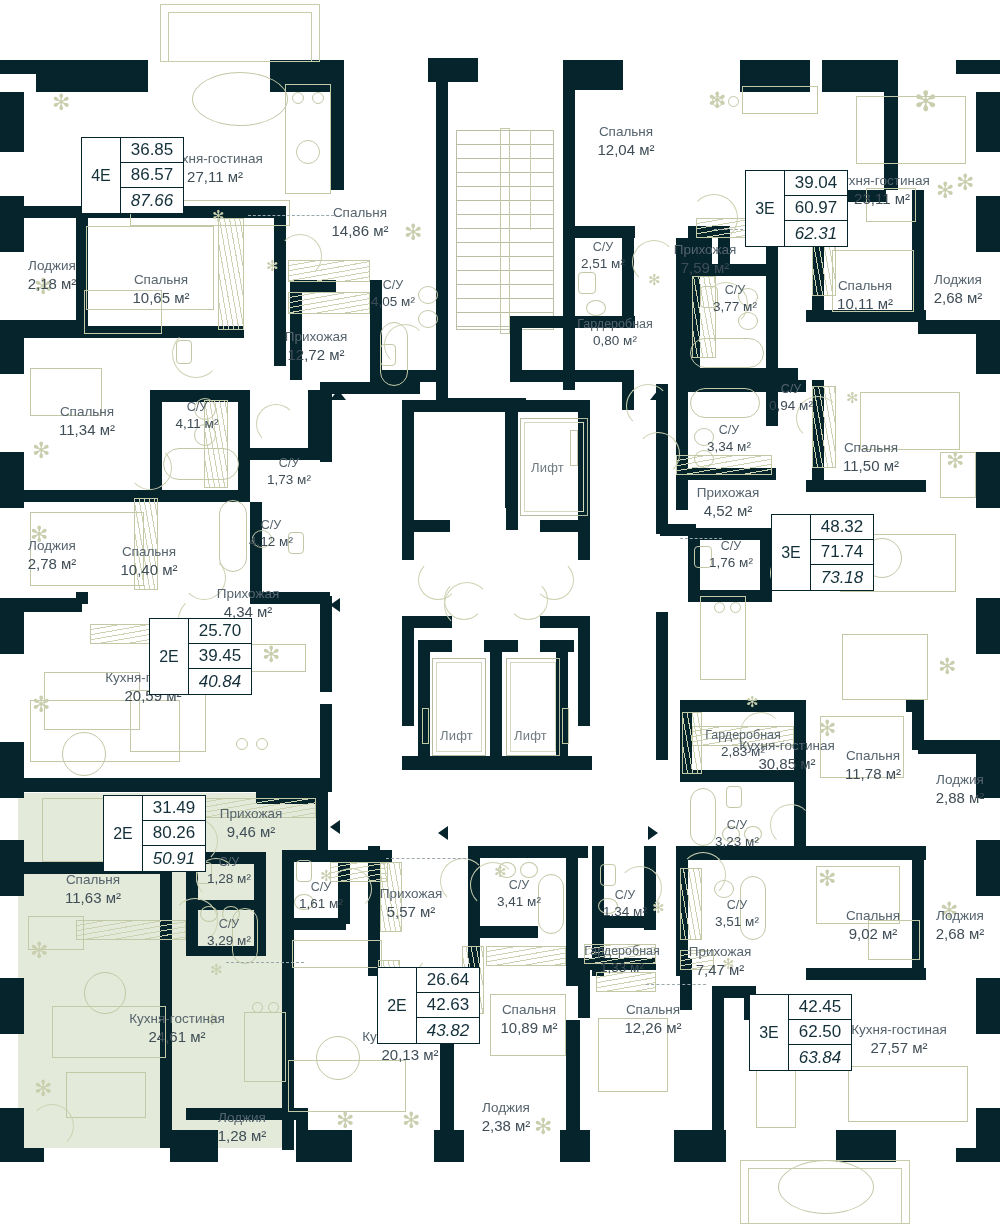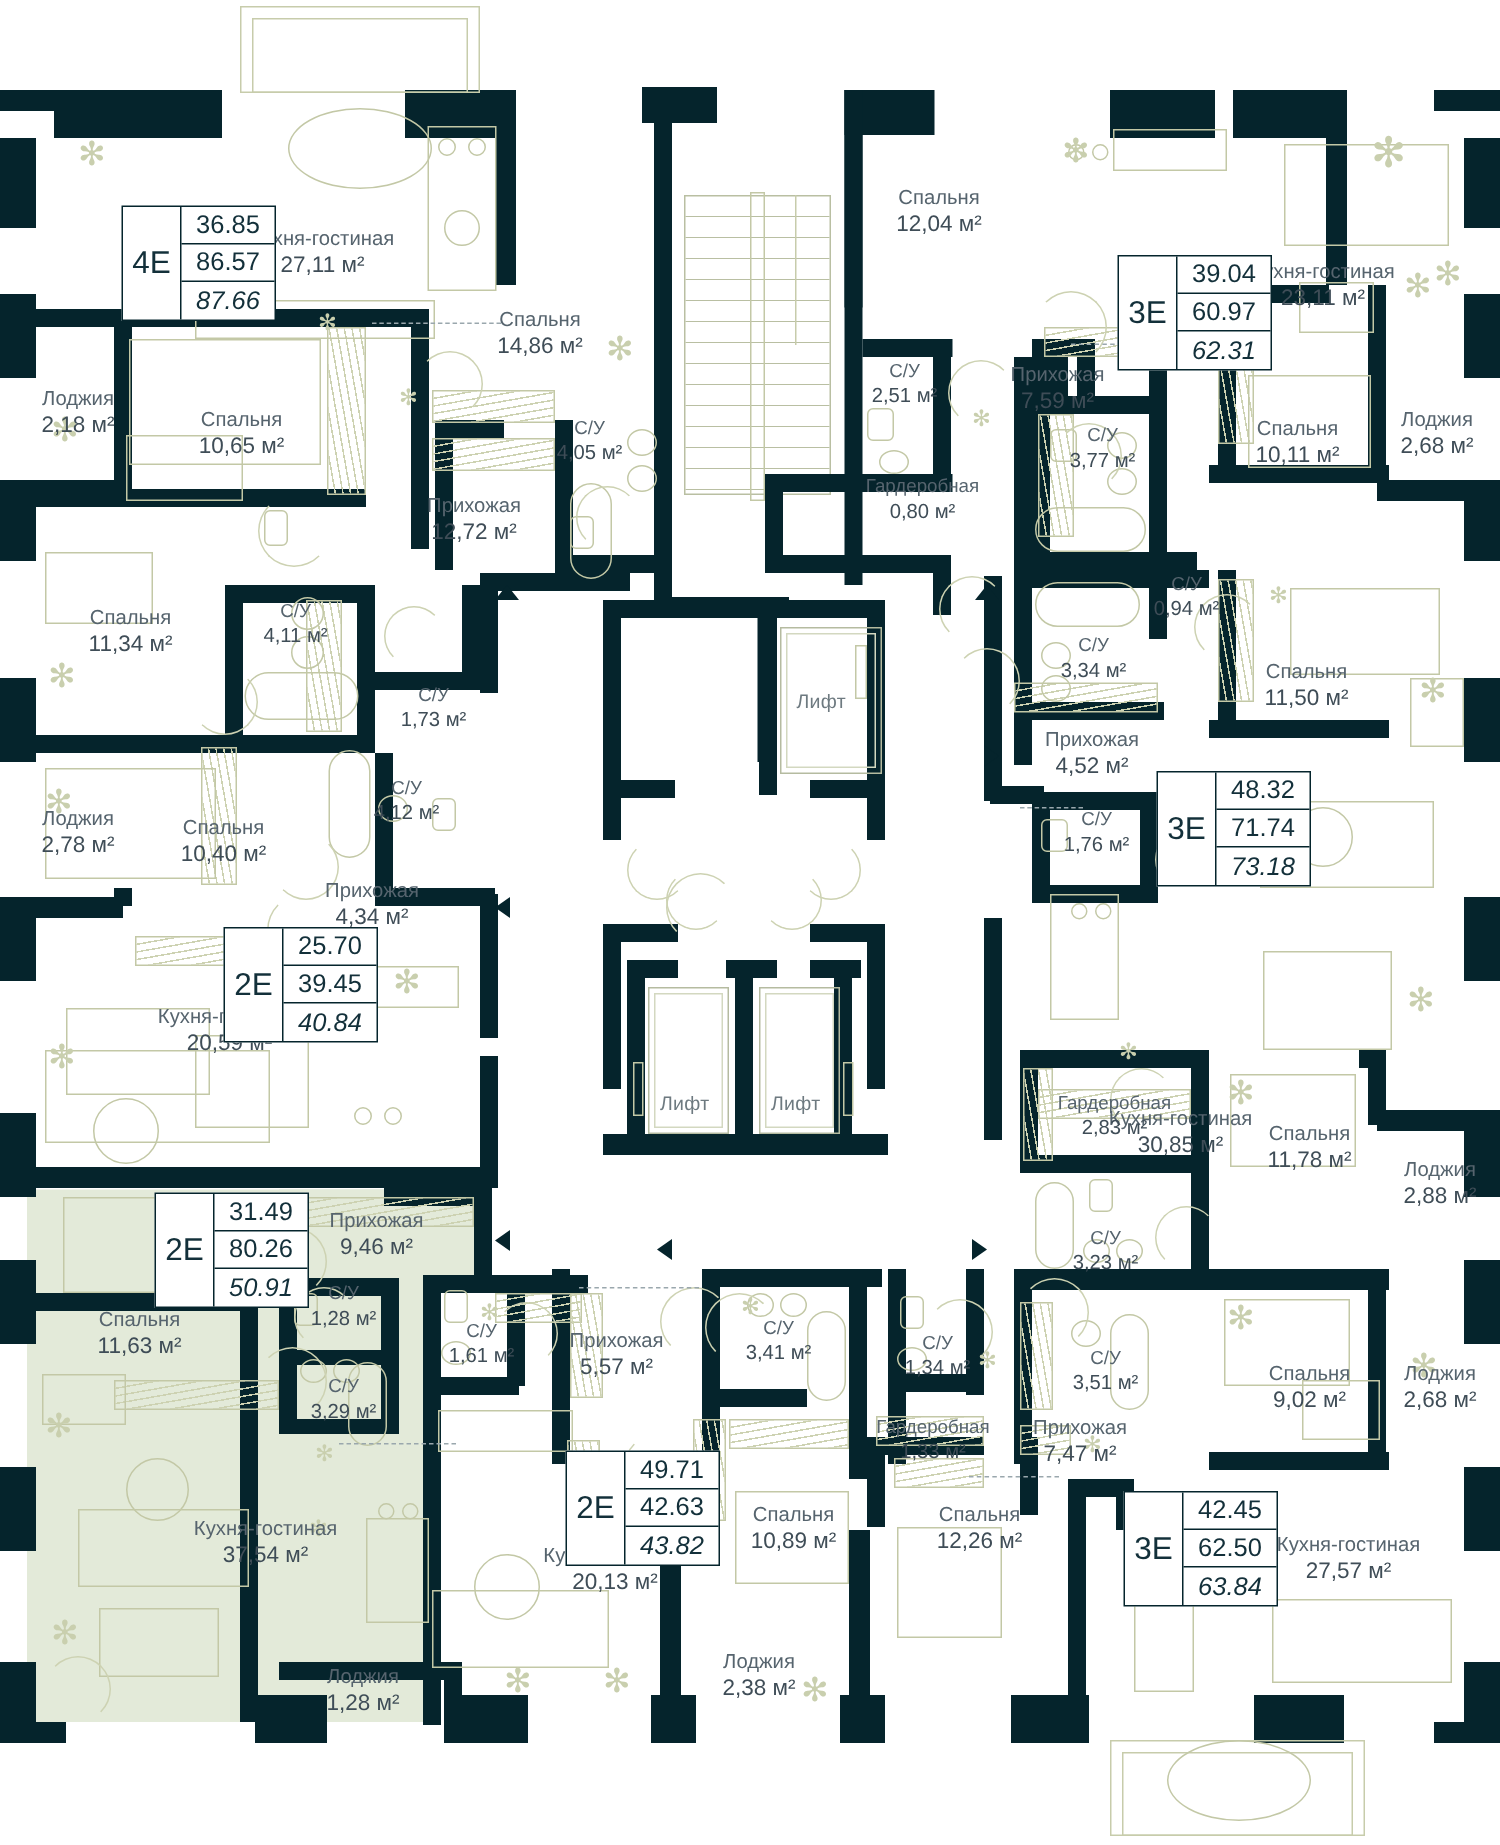--- a/index.html
+++ b/index.html
@@ -75,21 +75,21 @@
     position:absolute;
     display:flex;
     align-items:stretch;
     background:#ffffff;
     border:1px solid #05242c;
     box-sizing:border-box;
   }
   .badge .type{
     display:flex;align-items:center;justify-content:center;
     width:38px;
-    font-size:21px;color:#13303a;
+    font-size:16px;color:#13303a;
     border-right:1px solid #05242c;
   }
   .badge .nums{display:flex;flex-direction:column;}
   .badge .nums span{
     display:flex;align-items:center;justify-content:center;
     width:62px;height:25px;
     font-size:17px;color:#13303a;
     border-bottom:1px solid #05242c;
     box-sizing:border-box;
   }
@@ -679,21 +679,21 @@
   <div class="room sm" style="left:186px;top:855px;width:86px;">
     <span class="nm">С/У</span>
     <span class="ar">1,28 м²</span>
   </div>
   <div class="room sm" style="left:186px;top:917px;width:86px;">
     <span class="nm">С/У</span>
     <span class="ar">3,29 м²</span>
   </div>
   <div class="room two" style="left:120px;top:1012px;width:114px;">
     <span class="nm">Кухня-гостиная</span>
-    <span class="ar">37,54 м²</span>
+    <span class="ar">24,61 м²</span>
   </div>
   <div class="room" style="left:186px;top:1110px;width:112px;">
     <span class="nm">Лоджия</span>
     <span class="ar">1,28 м²</span>
   </div>
   <div class="room sm" style="left:278px;top:880px;width:86px;">
     <span class="nm">С/У</span>
     <span class="ar">1,61 м²</span>
   </div>
   <div class="room" style="left:352px;top:886px;width:118px;">
@@ -790,21 +790,21 @@
     <div class="nums">
       <span>31.49</span>
       <span>80.26</span>
       <span>50.91</span>
     </div>
   </div>
 
   <div class="badge" style="left:377px;top:967px;">
     <div class="type">2Е</div>
     <div class="nums">
-      <span>49.71</span>
+      <span>26.64</span>
       <span>42.63</span>
       <span>43.82</span>
     </div>
   </div>
 
   <div class="badge" style="left:749px;top:994px;">
     <div class="type">3Е</div>
     <div class="nums">
       <span>42.45</span>
       <span>62.50</span>

